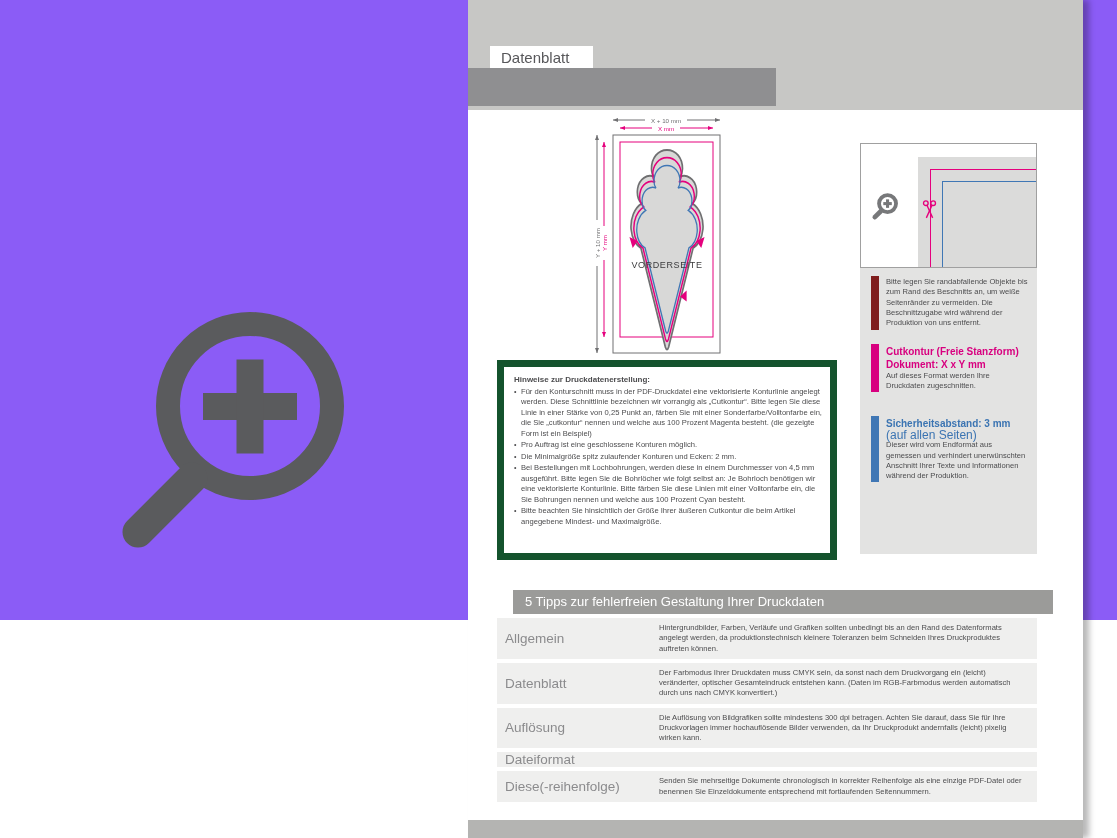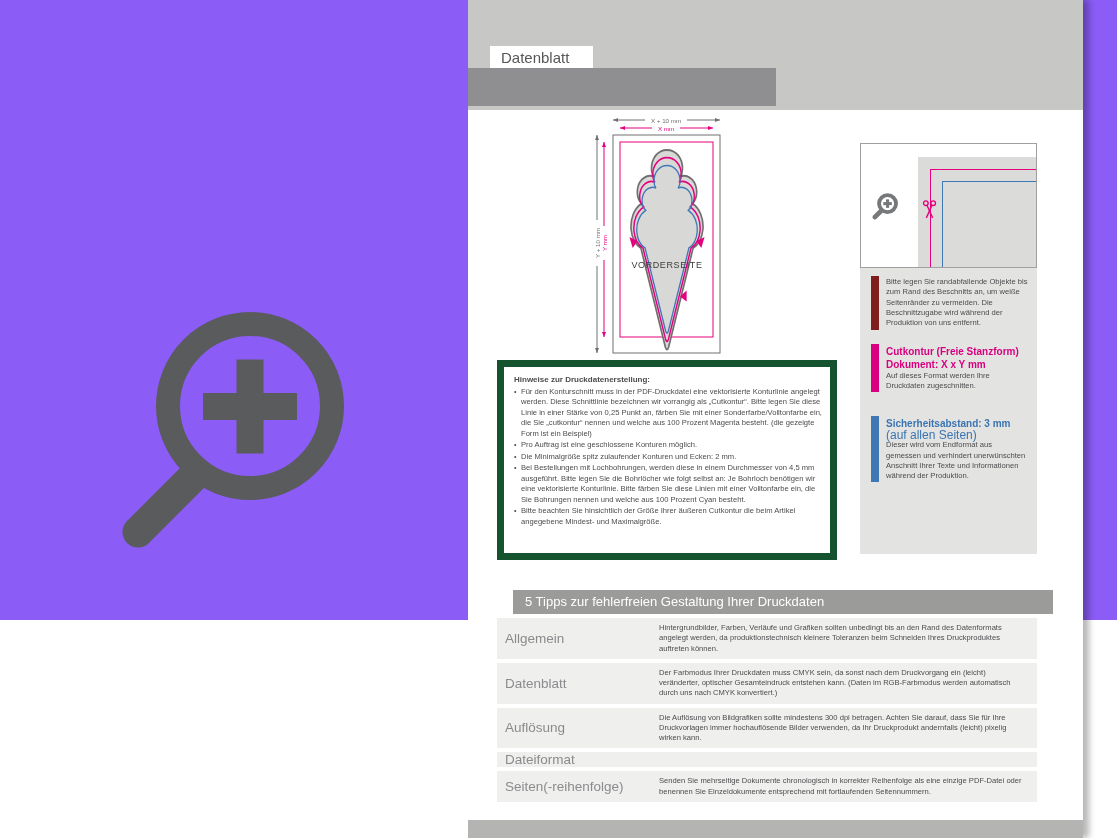--- a/index.html
+++ b/index.html
@@ -196,20 +196,20 @@
         <div class="tip-text">Der Farbmodus Ihrer Druckdaten muss CMYK sein, da sonst nach dem Druckvorgang ein (leicht) veränderter, optischer Gesamteindruck entstehen kann. (Daten im RGB-Farbmodus werden automatisch durch uns nach CMYK konvertiert.)</div>
       </div>
       <div class="tip-row">
         <div class="tip-label">Auflösung</div>
         <div class="tip-text">Die Auflösung von Bildgrafiken sollte mindestens 300 dpi betragen. Achten Sie darauf, dass Sie für Ihre Druckvorlagen immer hochauflösende Bilder verwenden, da Ihr Druckprodukt andernfalls (leicht) pixelig wirken kann.</div>
       </div>
       <div class="tip-row">
         <div class="tip-label">Dateiformat</div>
       </div>
       <div class="tip-row">
-        <div class="tip-label">Seiten(-reihenfolge)</div>
+        <div class="tip-label">Diese(-reihenfolge)</div>
         <div class="tip-text">Senden Sie mehrseitige Dokumente chronologisch in korrekter Reihenfolge als eine einzige PDF-Datei oder benennen Sie Einzeldokumente entsprechend mit fortlaufenden Seitennummern.</div>
       </div>
     </div>
 
     <div id="footer-bar" class="abs"></div>
   </div>
 </div>
 
 </body></html>

